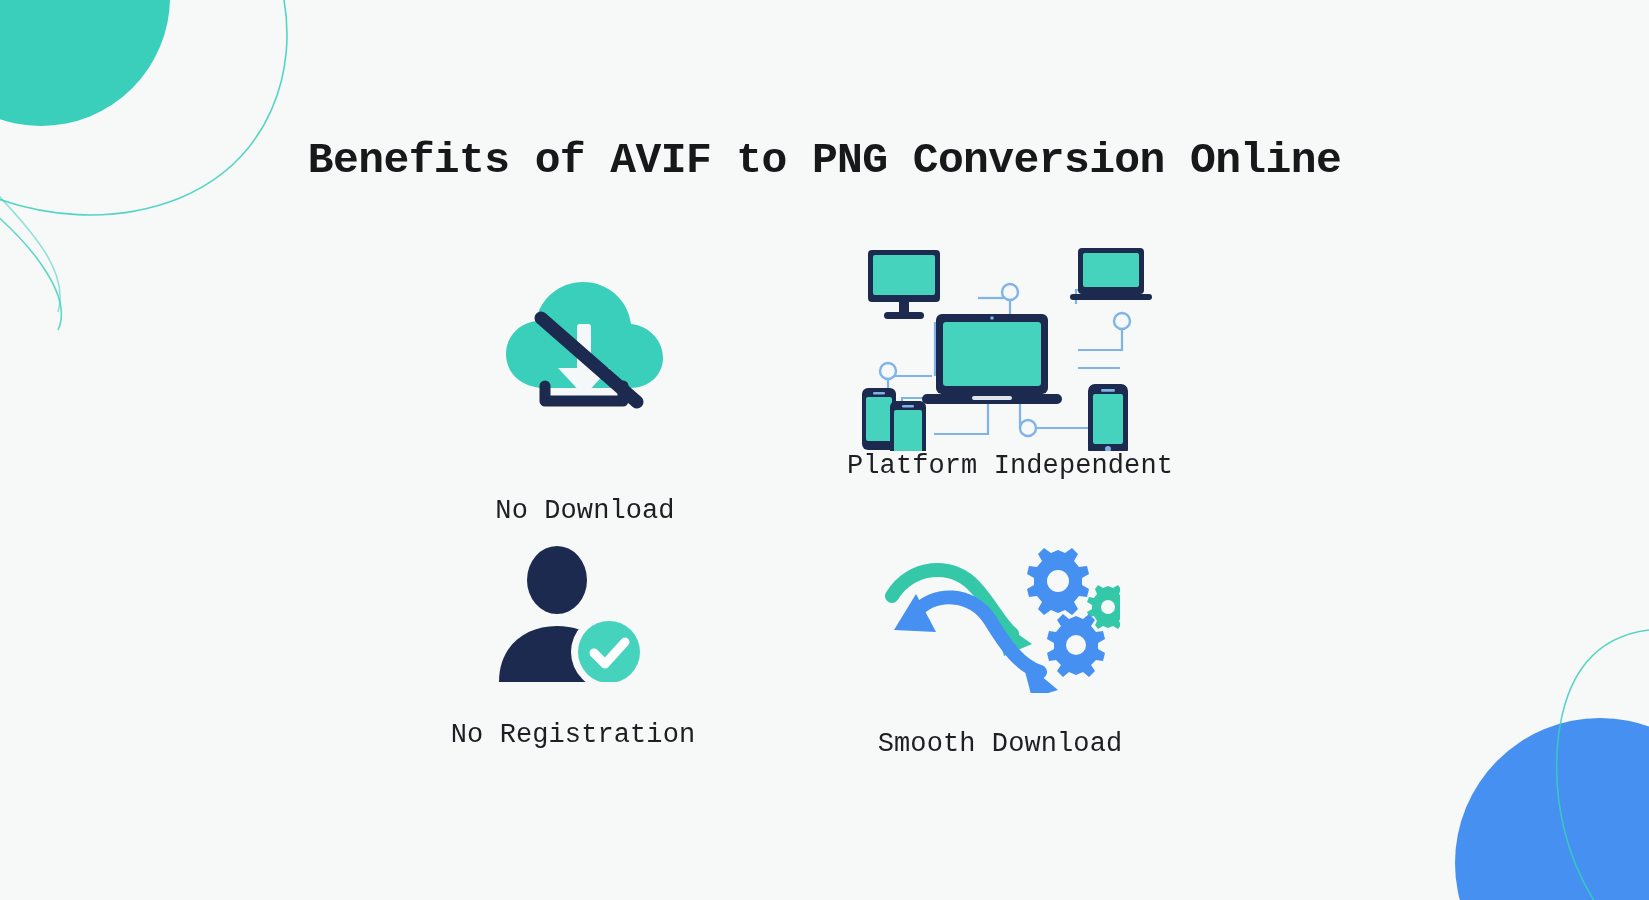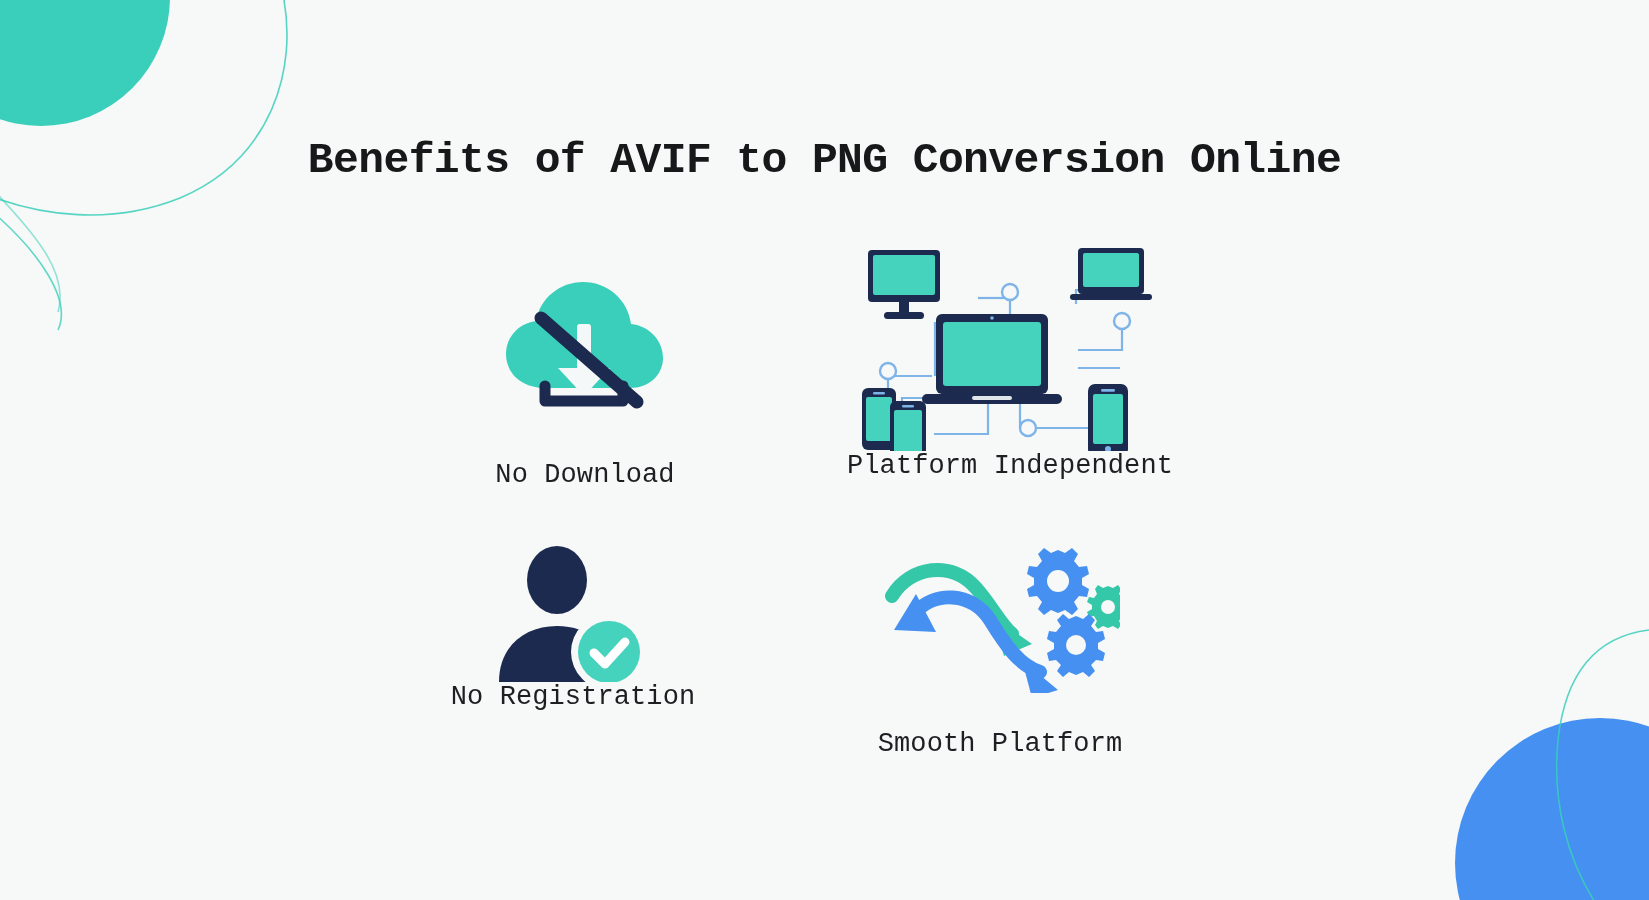--- a/index.html
+++ b/index.html
@@ -76,28 +76,28 @@
     display: block;
   }
   .feature-label {
     font-size: 27px;
     color: #1d1f22;
     white-space: nowrap;
     letter-spacing: 0.1px;
   }
 
   
-  #feature-no-download   { left: 420px; top: 268px; width: 330px; }
+  #feature-no-download   { left: 420px; top: 268px; width: 330px; gap: 36px; }
   #feature-no-download .feature-label   { margin-top: 42px; }
 
   #feature-platform      { left: 845px; top: 246px; width: 330px; }
   #feature-platform .feature-label      { }
 
   #feature-no-reg        { left: 408px; top: 542px; width: 330px; }
-  #feature-no-reg .feature-label        { }
+  #feature-no-reg .feature-label        { margin-top: 38px; }
 
   #feature-workflows     { left: 835px; top: 548px; width: 330px; }
   #feature-workflows .feature-label     { margin-top: 36px; }
 </style>
 </head>
 <body>
 
 <div class="bg-layer">
   <div class="blob-teal-tl"></div>
   <div class="blob-blue-br"></div>
@@ -256,16 +256,16 @@
 
       <g transform="translate(196,96)">
         <path d="M 0 -28 L 7 -25 L 13 -30 L 19 -24 L 15 -18 L 20 -12 L 27 -13 L 29 -5
                  L 22 -1 L 22 5 L 29 9 L 27 17 L 20 16 L 15 21 L 19 27 L 13 33 L 7 28
                  L 0 31 L -7 28 L -13 33 L -19 27 L -15 21 L -20 16 L -27 17 L -29 9
                  L -22 5 L -22 -1 L -29 -5 L -27 -13 L -20 -12 L -15 -18 L -19 -24
                  L -13 -30 L -7 -25 Z" fill="#4590f0"></path>
         <circle cx="0" cy="1" r="10" fill="#f7f8f8"></circle>
       </g>
     </svg>
-    <div class="feature-label">Smooth Platform</div>
+    <div class="feature-label">Smooth Download</div>
   </div>
 
 </div>
 
 </body></html>

